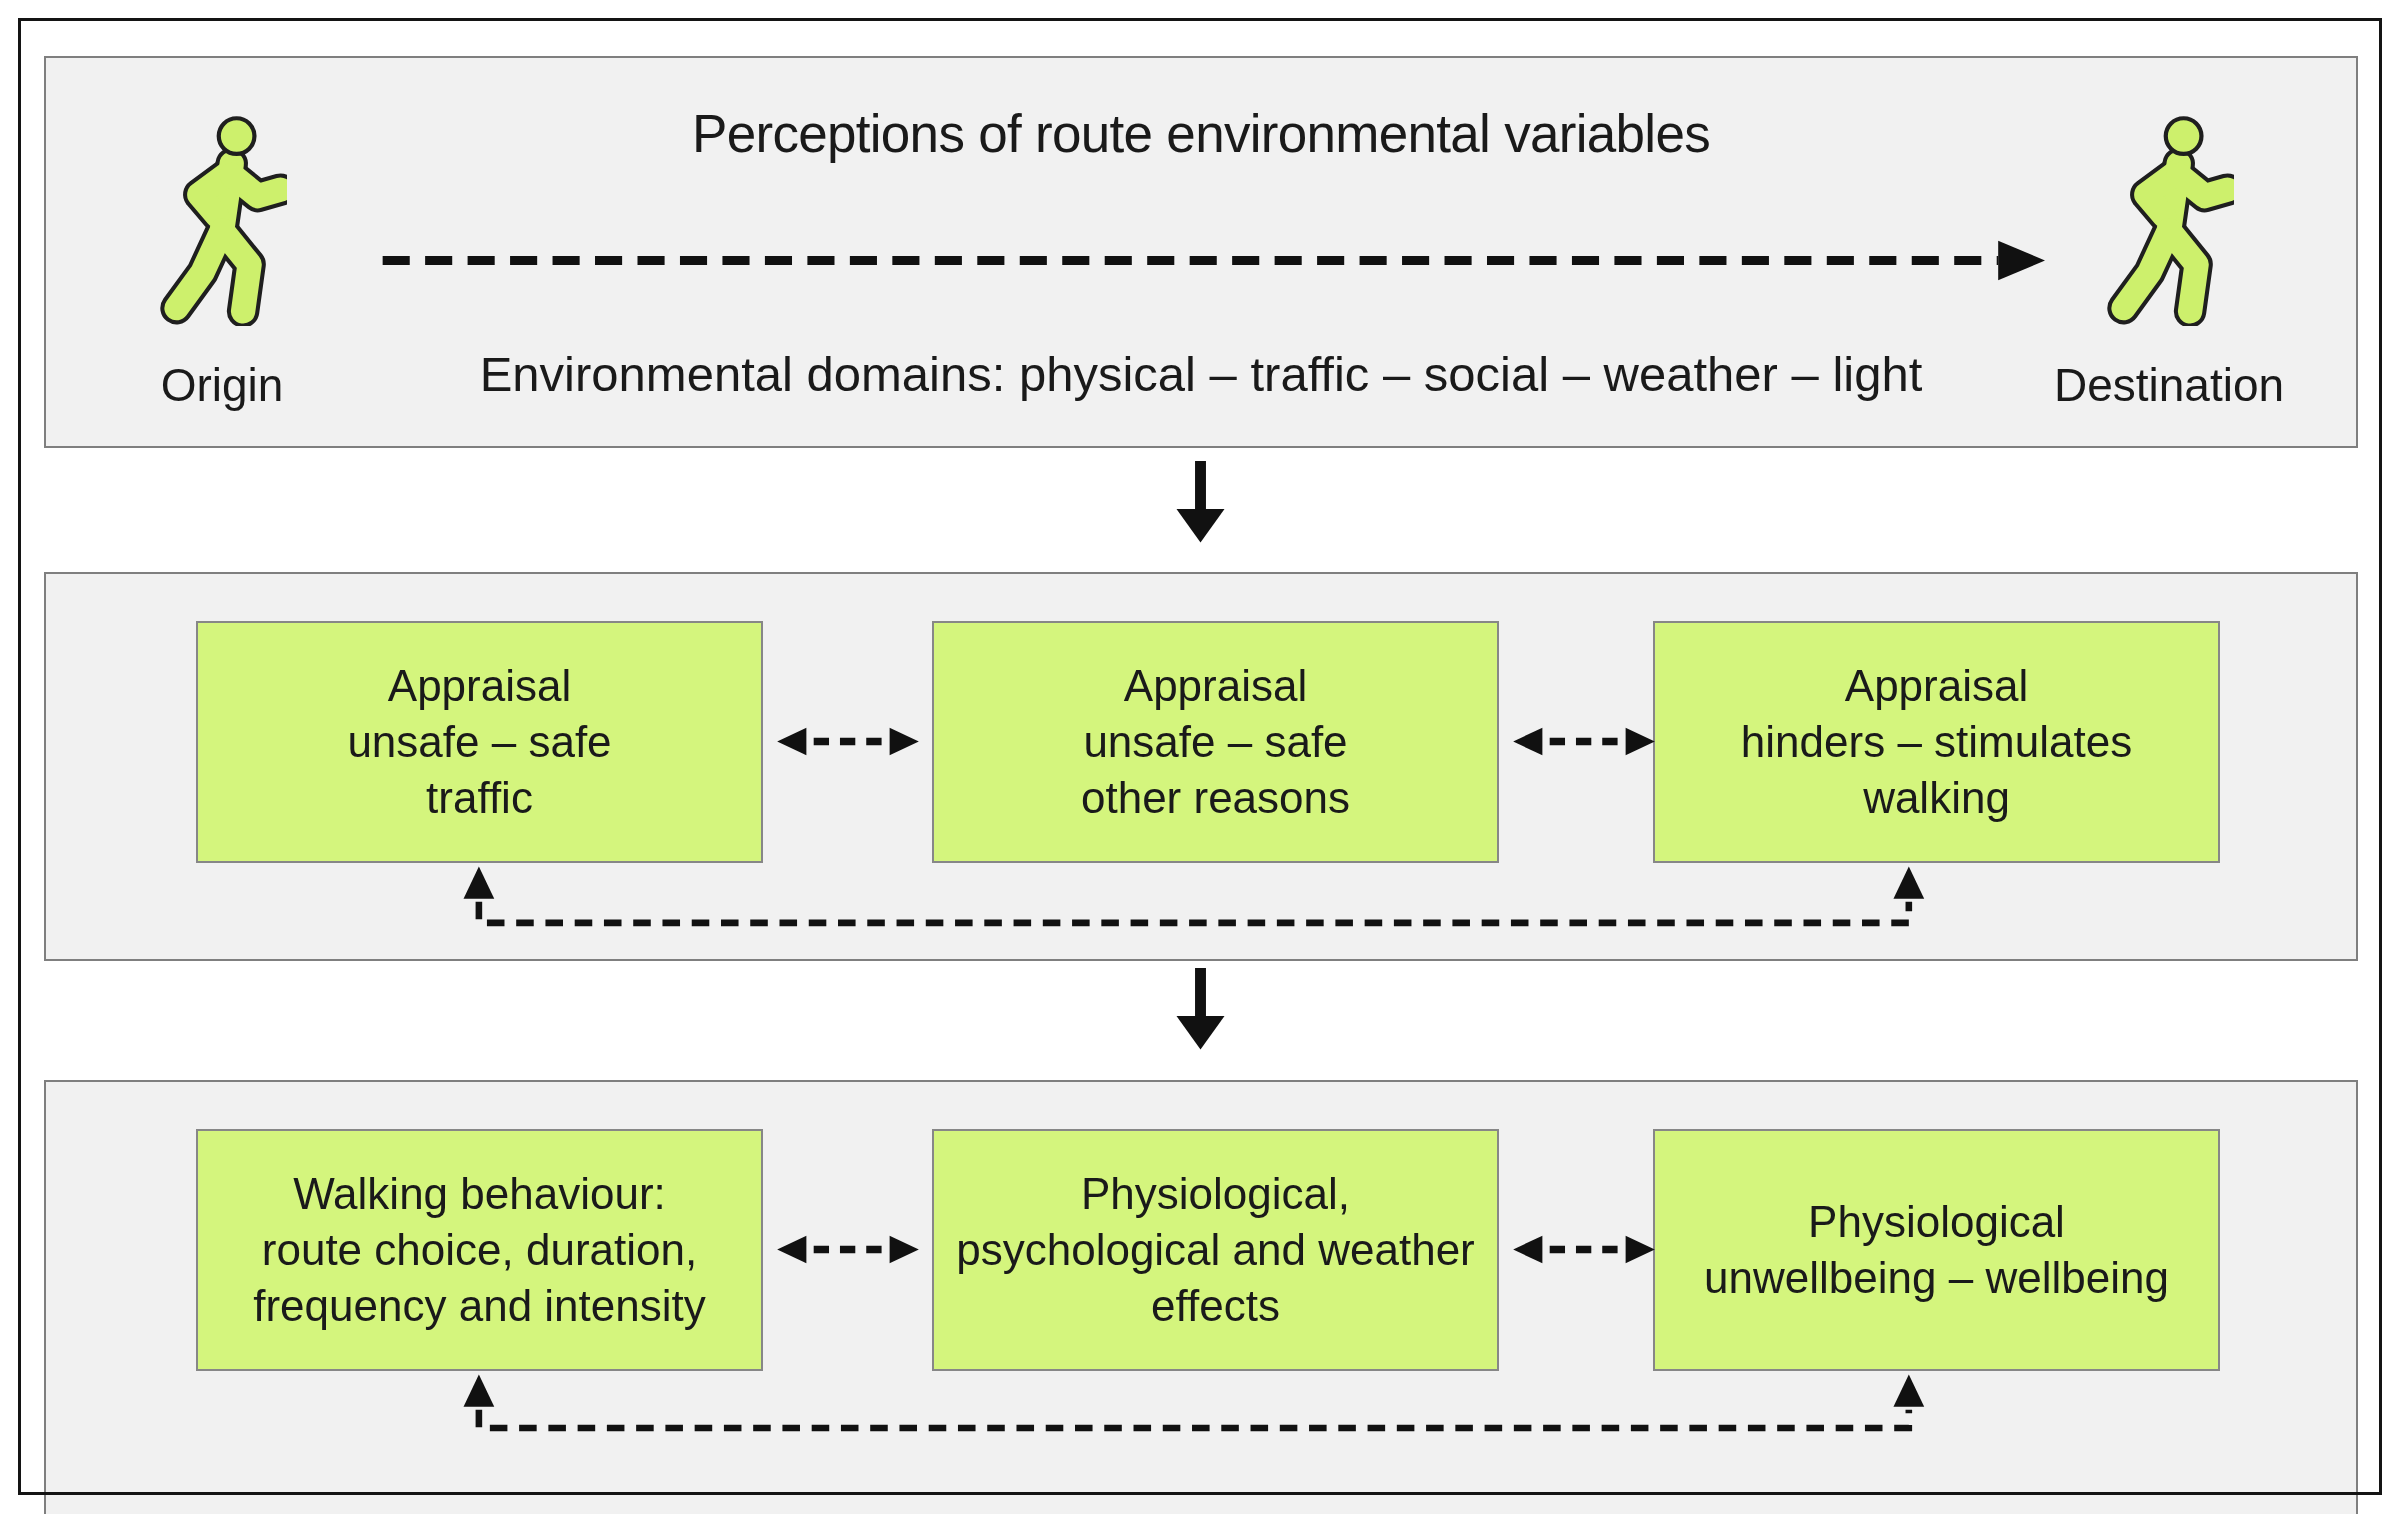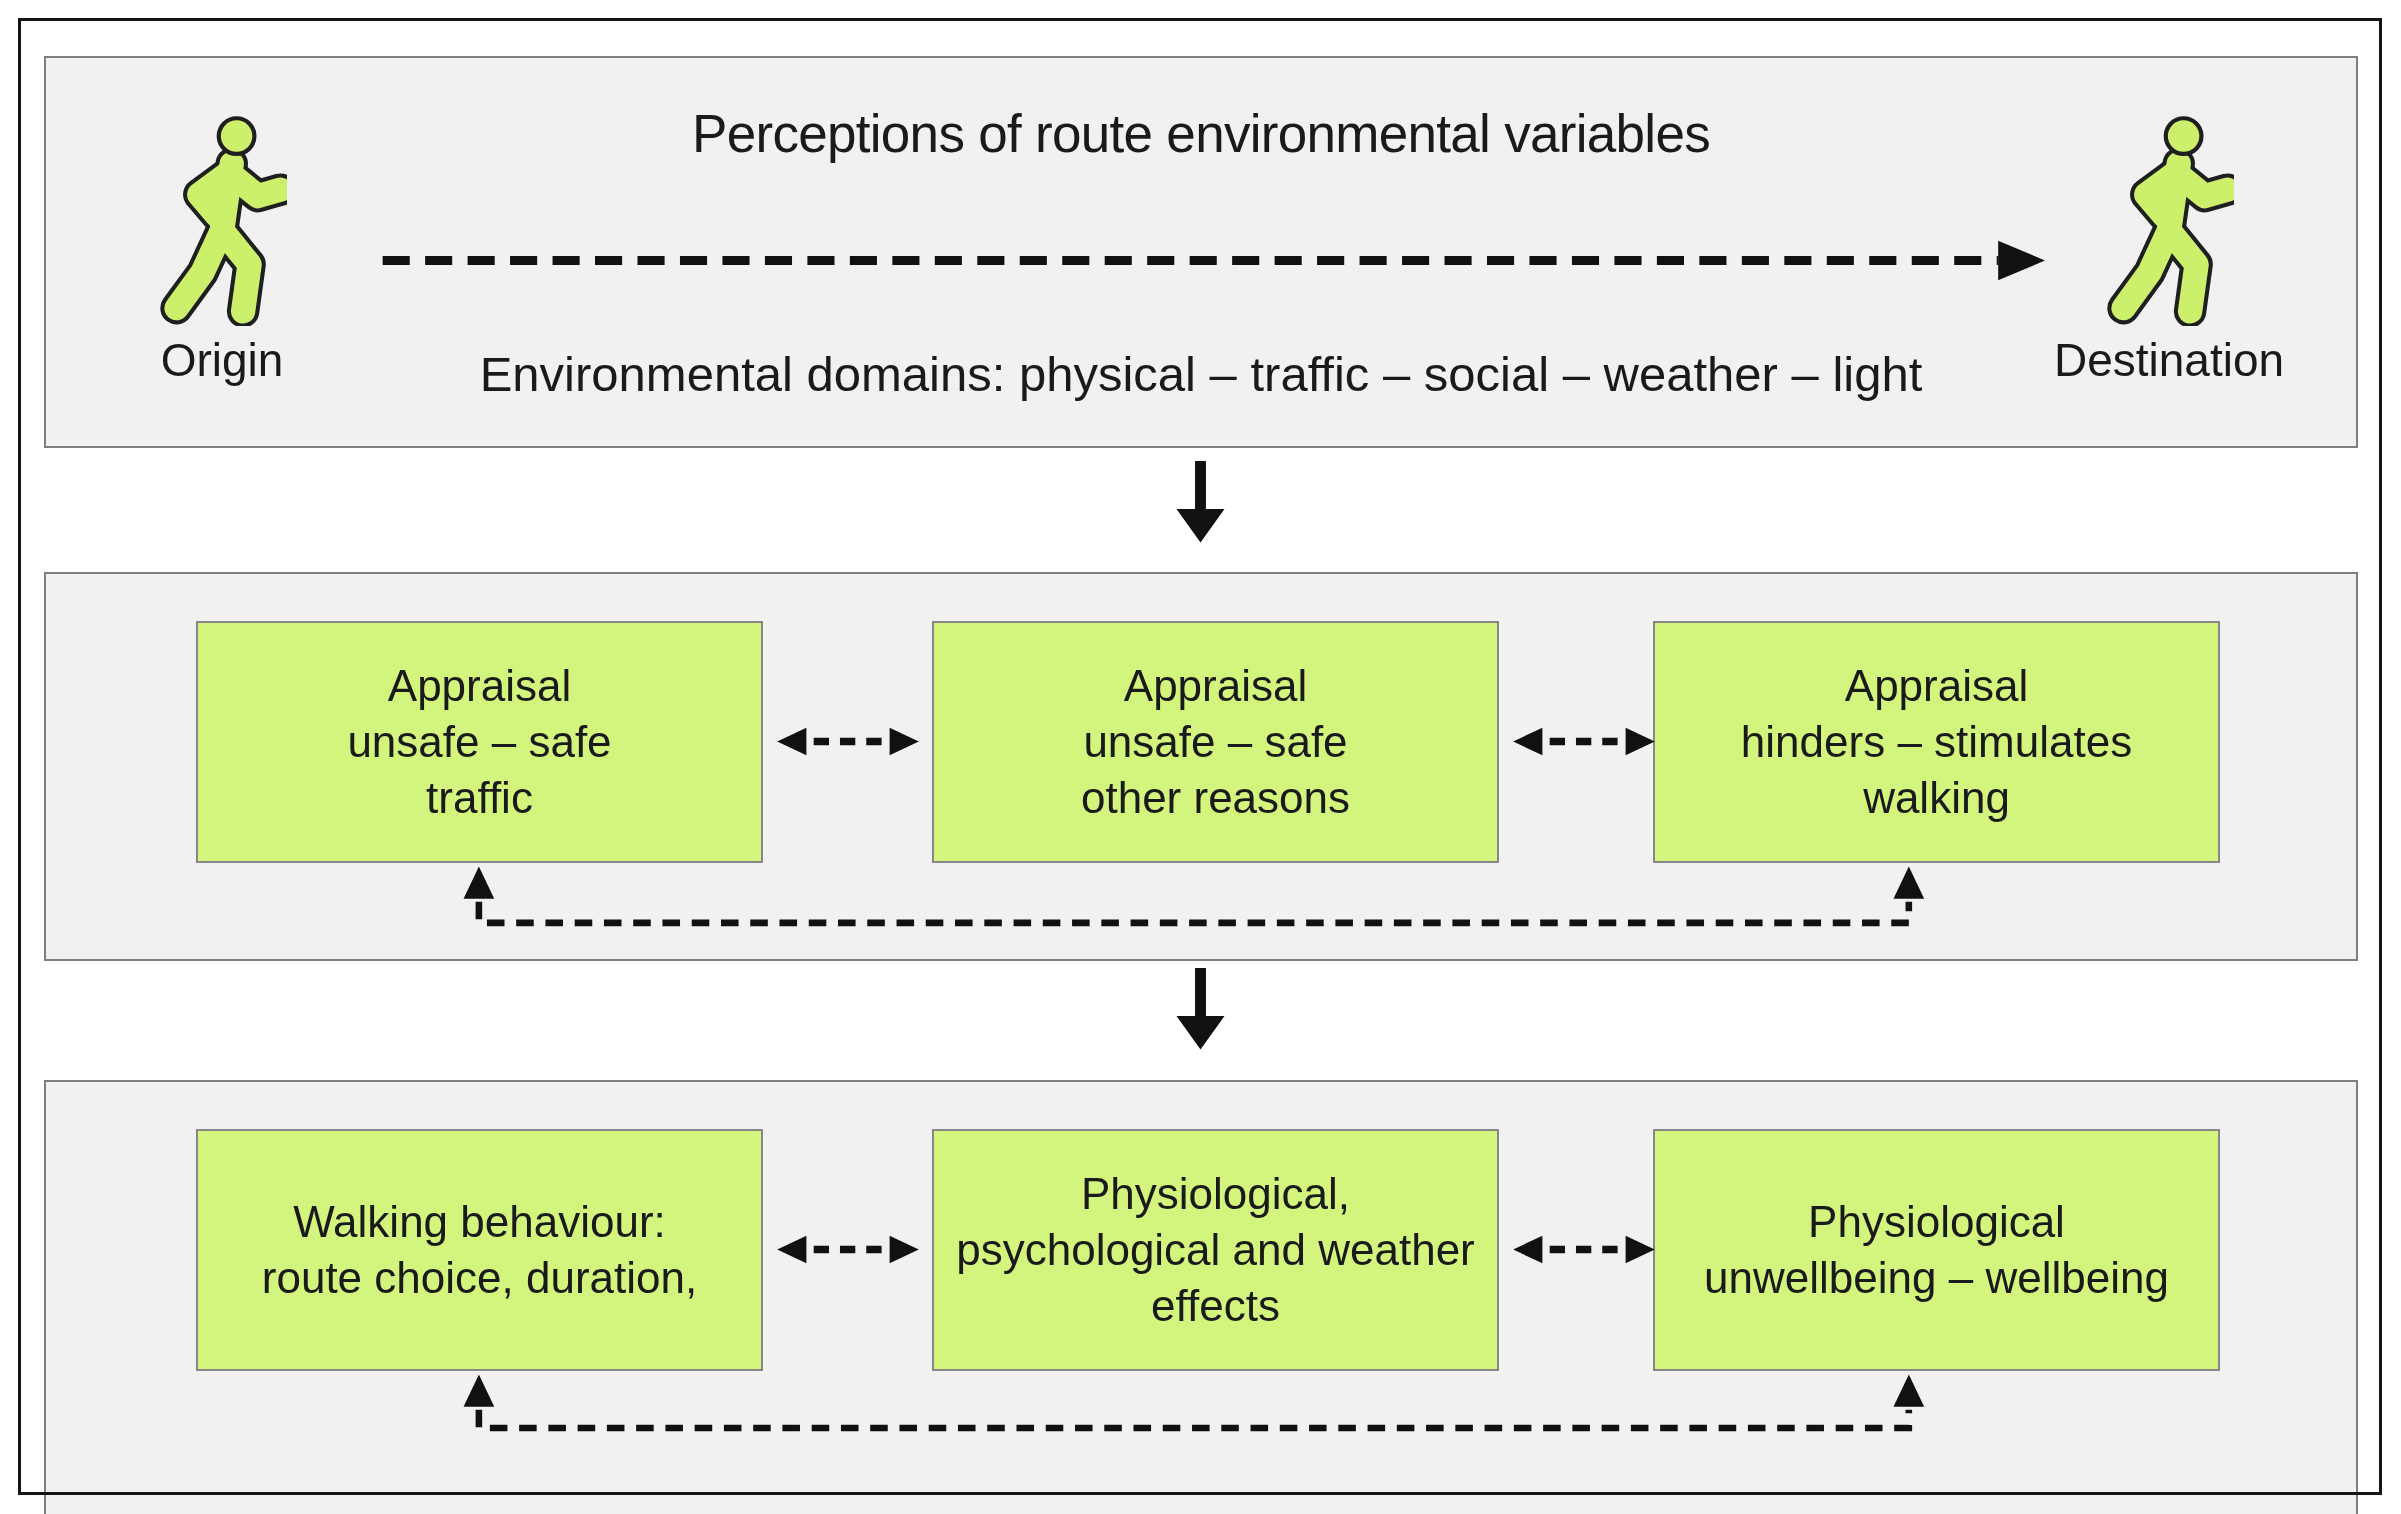--- a/index.html
+++ b/index.html
@@ -41,21 +41,21 @@
     font-size:53px;font-weight:400;line-height:1.1;
     letter-spacing:-0.7px;
   }
   .caption{
     position:absolute;top:288px;left:0;width:100%;
     text-align:center;
     font-size:49px;font-weight:400;
   }
   .endpoint{
     position:absolute;top:57px;width:220px;
-    display:flex;flex-direction:column;align-items:center;gap:7px;
+    display:flex;flex-direction:column;align-items:center;gap:32px;
   }
   .endpoint.origin{left:66px;}
   .endpoint.destination{left:2013px;}
   .endpoint-label{
     font-size:46px;white-space:nowrap;
   }
   .person-svg{width:130px;height:211px;display:block;}
   .person-outline{fill:none;stroke:#1f1f1f;stroke-width:20;stroke-linecap:round;stroke-linejoin:round;}
   .person-fill{fill:none;stroke:var(--icon-fill);stroke-width:15;stroke-linecap:round;stroke-linejoin:round;}
   .person-head{fill:var(--icon-fill);stroke:#1f1f1f;stroke-width:2.6;}
@@ -190,20 +190,21 @@
 
   <svg class="down-arrow second" viewBox="0 0 80 114">
     <rect class="arrowhead" x="32.5" y="0" width="15" height="70"></rect>
     <polygon class="arrowhead" points="7,66 73,66 40,112"></polygon>
   </svg>
 
   <section class="panel bottom-panel">
     <div class="node-box pos-1">
       <span class="box-line">Walking behaviour:</span>
       <span class="box-line">route choice, duration,</span>
+      <span class="box-line">frequency and intensity</span>
     </div>
     <div class="node-box pos-2">
       <span class="box-line">Physiological,</span>
       <span class="box-line">psychological and weather</span>
       <span class="box-line">effects</span>
     </div>
     <div class="node-box pos-3">
       <span class="box-line">Physiological</span>
       <span class="box-line">unwellbeing – wellbeing</span>
 

